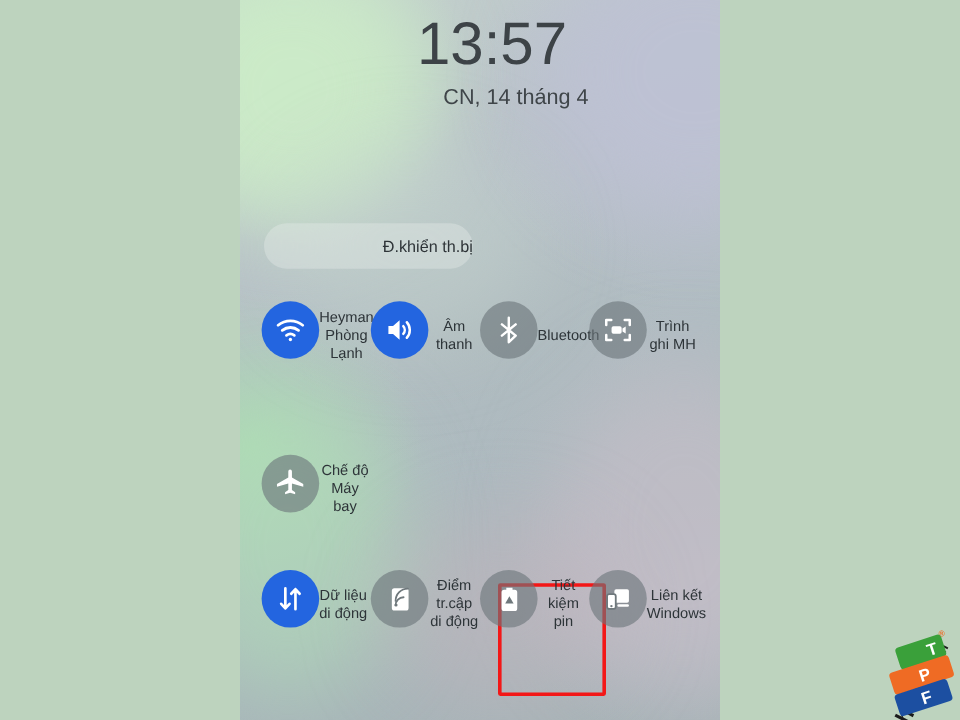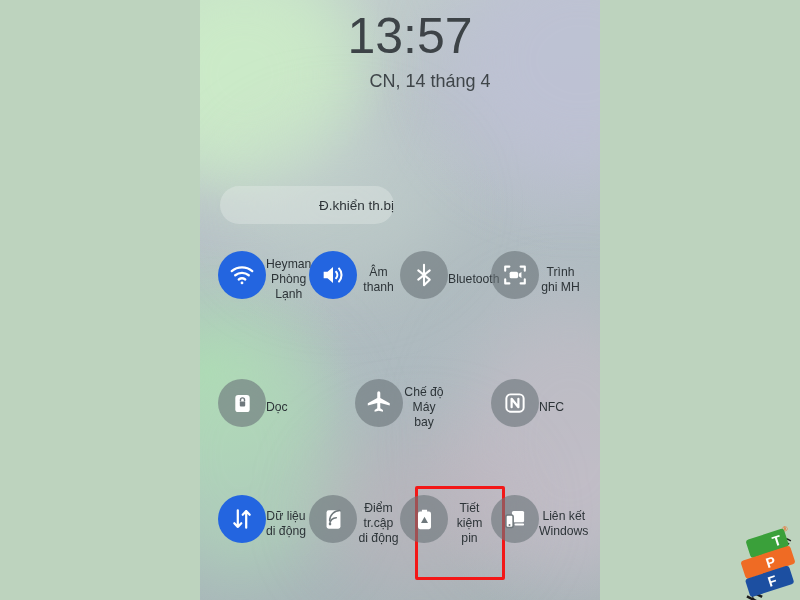--- a/index.html
+++ b/index.html
@@ -80,21 +80,21 @@
   
   .row {
     position: absolute;
     left: 18px;
     width: 364px;
     display: flex;
     justify-content: space-between;
   }
   #row-1 { top: 248px; }
   #row-2 { top: 376px; }
-  #row-3 { top: 492px; }
+  #row-3 { top: 472px; }
 
   .tile {
     width: 91px;
     display: flex;
     flex-direction: row;
     align-items: center;
     position: relative;
   }
   .circle {
     width: 48px; height: 48px;
@@ -233,51 +233,32 @@
             <rect x="7.4" y="9.3" width="7.2" height="5.4" rx="1.3" fill="#ffffff" stroke="none"></rect>
             <path d="M15.2 11l2.3-1.5v5l-2.3-1.5z" fill="#ffffff" stroke="none"></path>
           </svg>
         </div>
         <div class="tile-label">Trình ghi MH</div>
       </div>
     </div>
 
     <div class="row" id="row-2">
 
-      <div class="tile">
-        <div class="circle off">
-          <svg width="27" height="27" viewBox="0 0 24 24" fill="none">
-            <rect x="5.6" y="4.4" width="12.8" height="15.2" rx="2.6" fill="#ffffff"></rect>
-            <rect x="9.6" y="10.2" width="4.8" height="4.4" rx="0.9" fill="#6f787c"></rect>
-            <path d="M10.2 10.2v-1.4a1.8 1.8 0 0 1 3.6 0v1.4" stroke="#6f787c" stroke-width="1.25" fill="none"></path>
-          </svg>
-        </div>
-        <div class="tile-label">Dọc</div>
-      </div>
 
       <div class="tile">
         <div class="circle off">
           <svg width="28" height="28" viewBox="0 0 24 24" fill="#ffffff">
             <path d="M21.2 14.2v-1.9l-8.1-4.6V3.3a1.3 1.3 0 1 0-2.6 0v4.4L2.4 12.3v1.9l8.1-2.3v4.6l-2.3 1.6v1.5l3.6-1 3.6 1v-1.5l-2.3-1.6v-4.6z"></path>
           </svg>
         </div>
         <div class="tile-label">Chế độ
 Máy bay</div>
       </div>
 
 
-      <div class="tile">
-        <div class="circle off">
-          <svg width="28" height="28" viewBox="0 0 24 24" fill="none">
-            <rect x="4.6" y="4.6" width="14.8" height="14.8" rx="3.6" stroke="#ffffff" stroke-width="1.7"></rect>
-            <path d="M9.1 15.6V8.4l5.8 7.2V8.4" stroke="#ffffff" stroke-width="1.9" stroke-linecap="round" stroke-linejoin="round"></path>
-          </svg>
-        </div>
-        <div class="tile-label">NFC</div>
-      </div>
     </div>
 
     <div class="row" id="row-3">
 
       <div class="tile">
         <div class="circle on">
           <svg width="28" height="28" viewBox="0 0 24 24" fill="none" stroke="#ffffff" stroke-width="1.9" stroke-linecap="round" stroke-linejoin="round">
             <path d="M8.4 4.6v14.2M8.4 18.8l-3-3.2M8.4 18.8l3-3.2"></path>
             <path d="M15.6 19.4V5.2M15.6 5.2l-3 3.2M15.6 5.2l3 3.2"></path>
           </svg>

